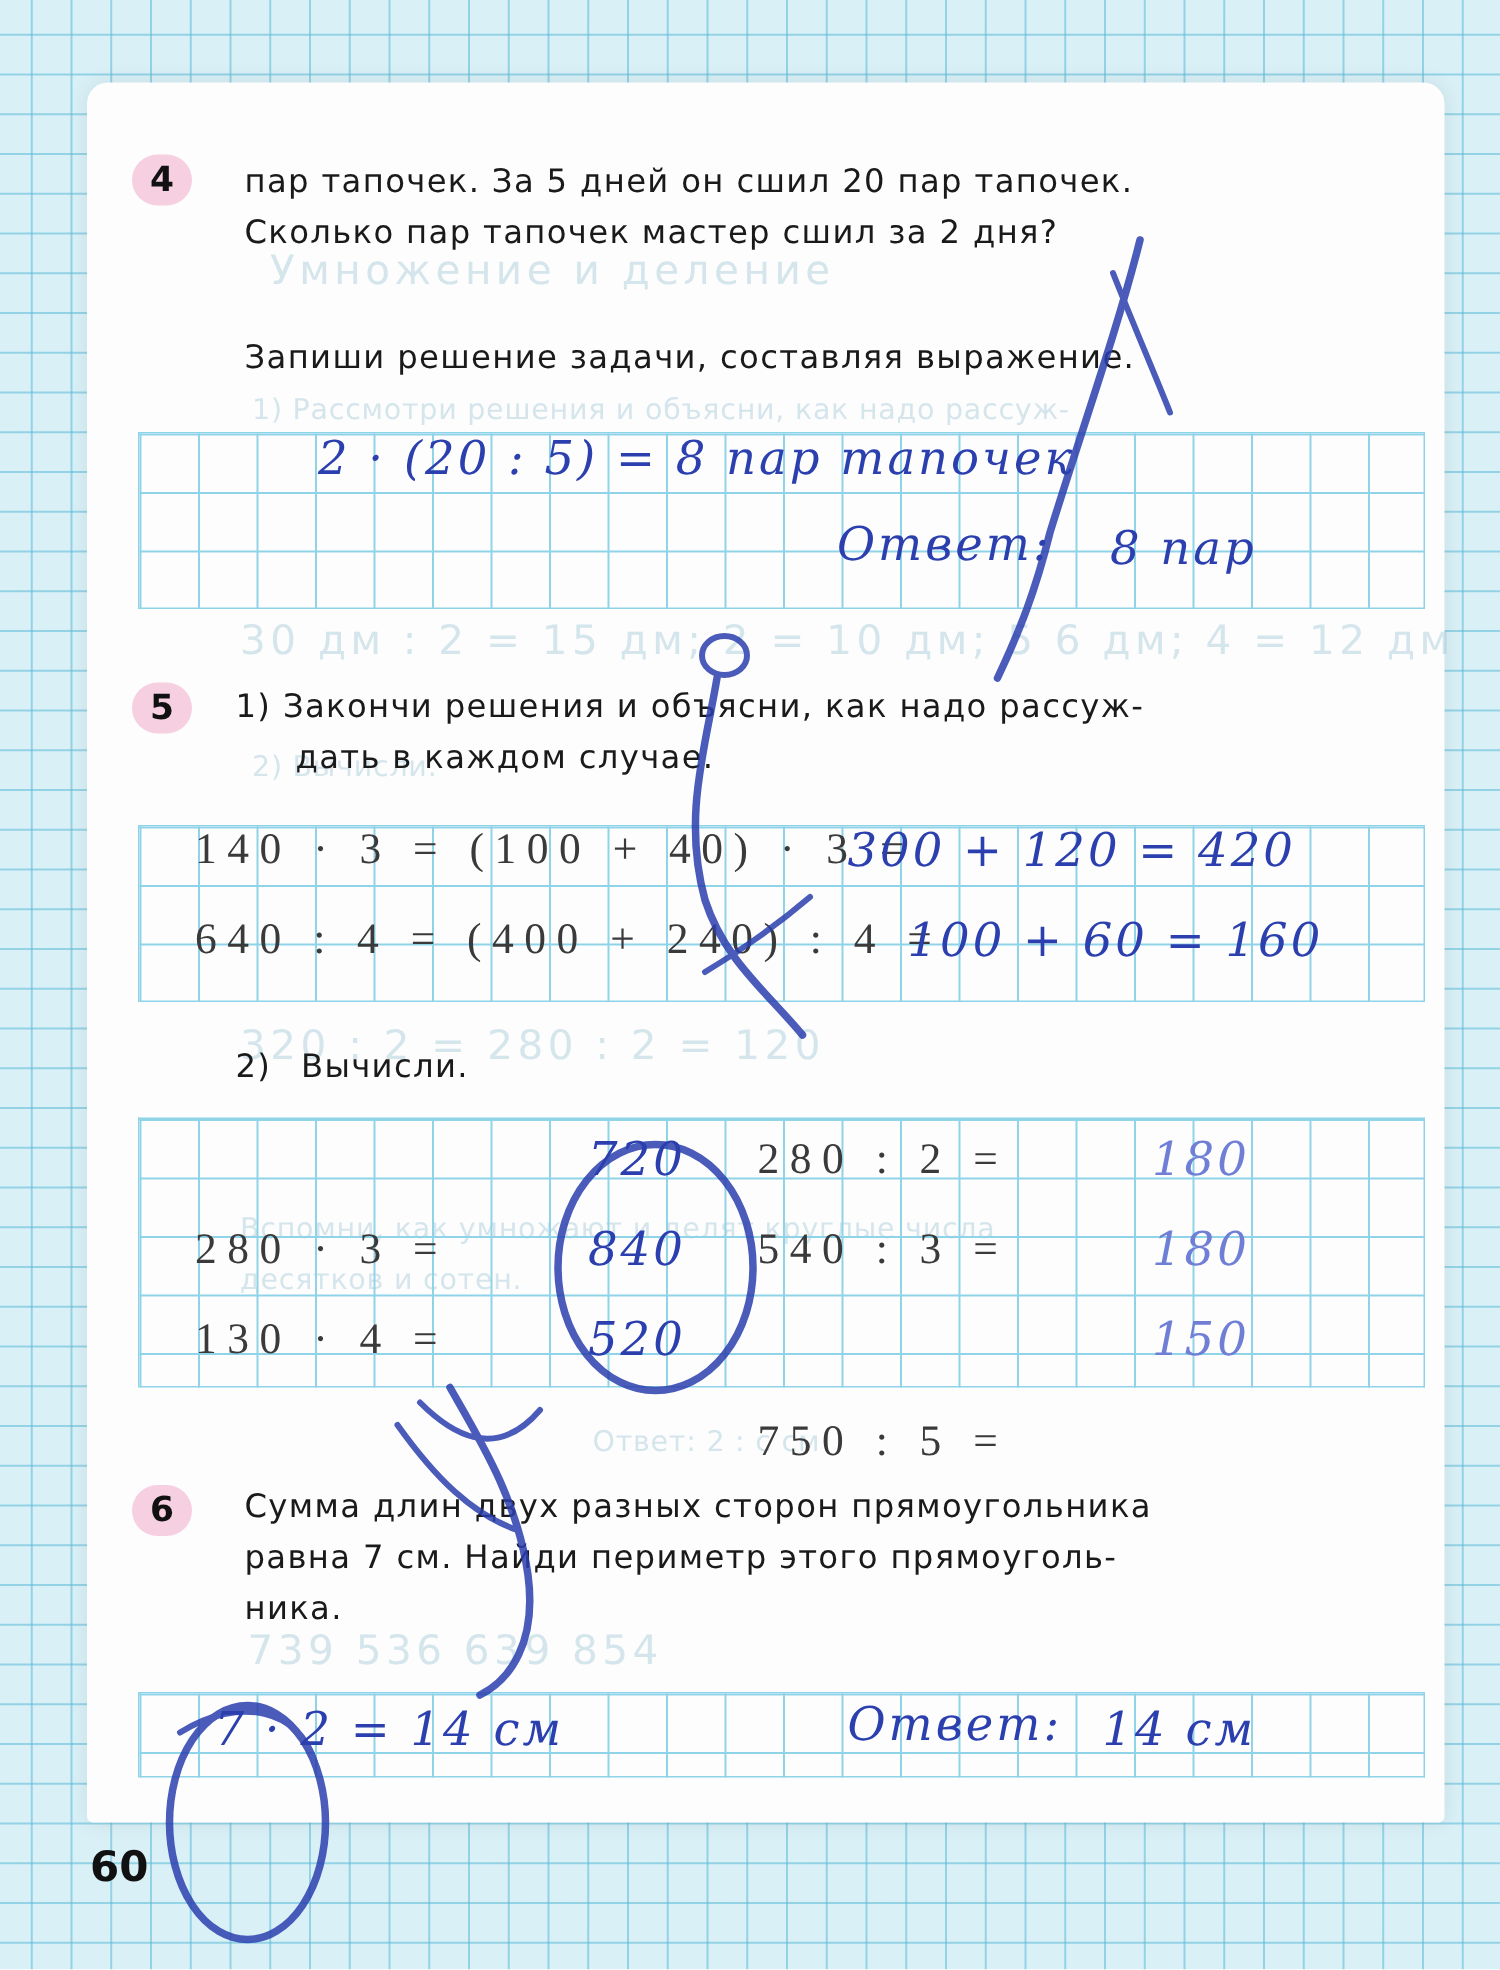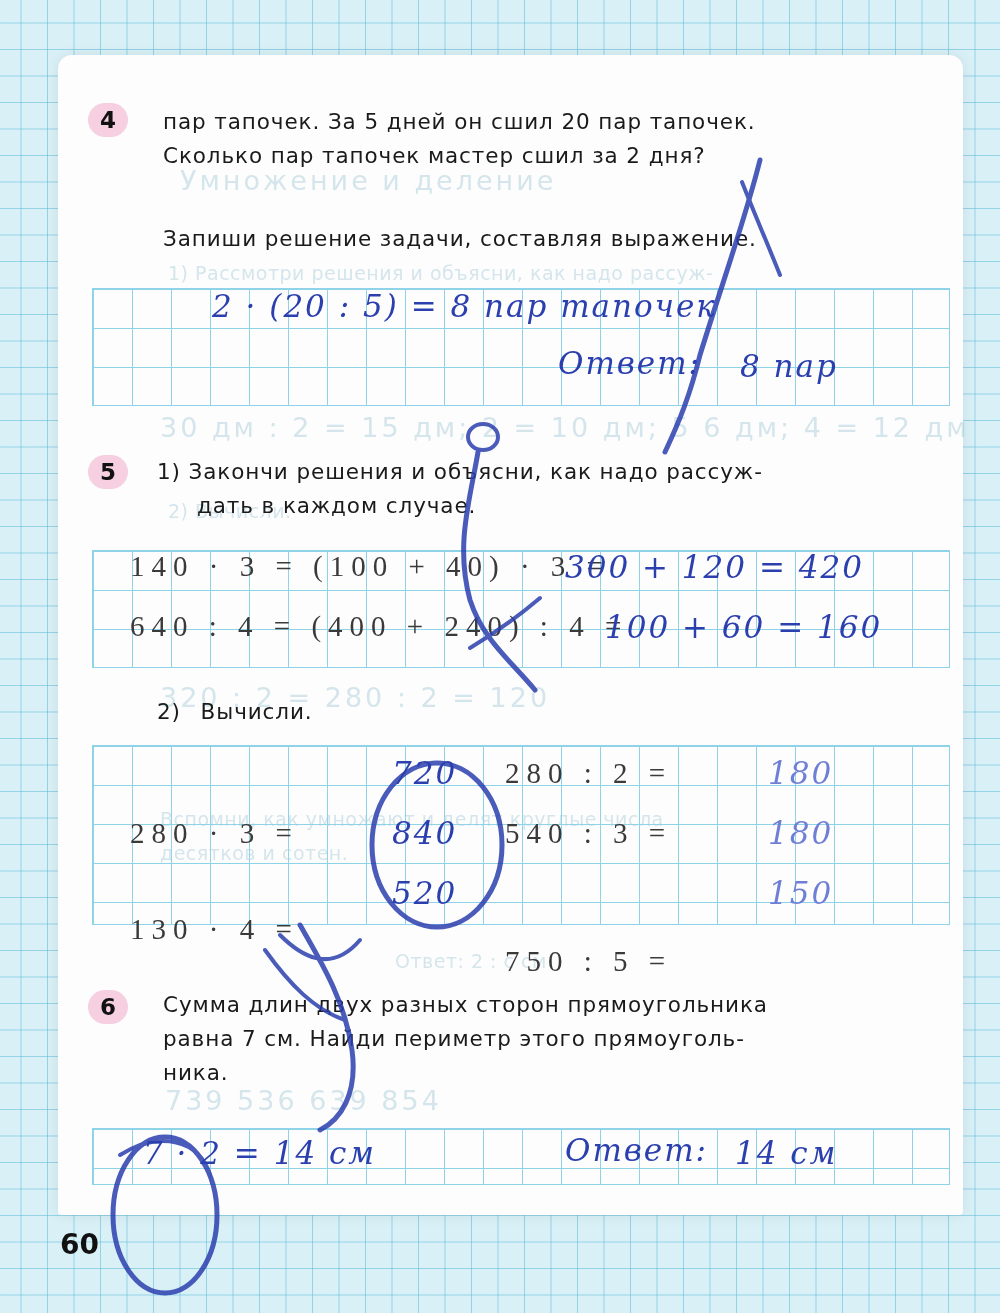--- a/index.html
+++ b/index.html
@@ -194,21 +194,21 @@
   <div class="task" style="left:157px; top:695px;">
     <span>2)</span>
     <span style="margin-left:12px;">Вычисли.</span>
   </div>
 
   <div class="grid-strip" style="left:92px; top:745px; width:858px; height:180px;"></div>
 
   <div class="hand pen" style="left:392px; top:755px;">720</div>
   <div class="printed-math" style="left:130px; top:817px;">280 · 3 =</div>
   <div class="hand pen" style="left:392px; top:815px;">840</div>
-  <div class="printed-math" style="left:130px; top:877px;margin-top:36px;">130 · 4 =</div>
+  <div class="printed-math" style="left:130px; top:877px;">130 · 4 =</div>
   <div class="hand pen" style="left:392px; top:875px;">520</div>
 
   <div class="printed-math" style="left:505px; top:757px;">280 : 2 =</div>
   <div class="hand pen fade" style="left:768px; top:755px;">180</div>
   <div class="printed-math" style="left:505px; top:817px;">540 : 3 =</div>
   <div class="hand pen fade" style="left:768px; top:815px;">180</div>
   <div class="printed-math" style="left:505px; top:913px;margin-top:32px;">750 : 5 =</div>
   <div class="hand pen fade" style="left:768px; top:875px;">150</div>
 
   <div class="num-badge" style="left:88px; top:990px;">6</div>

